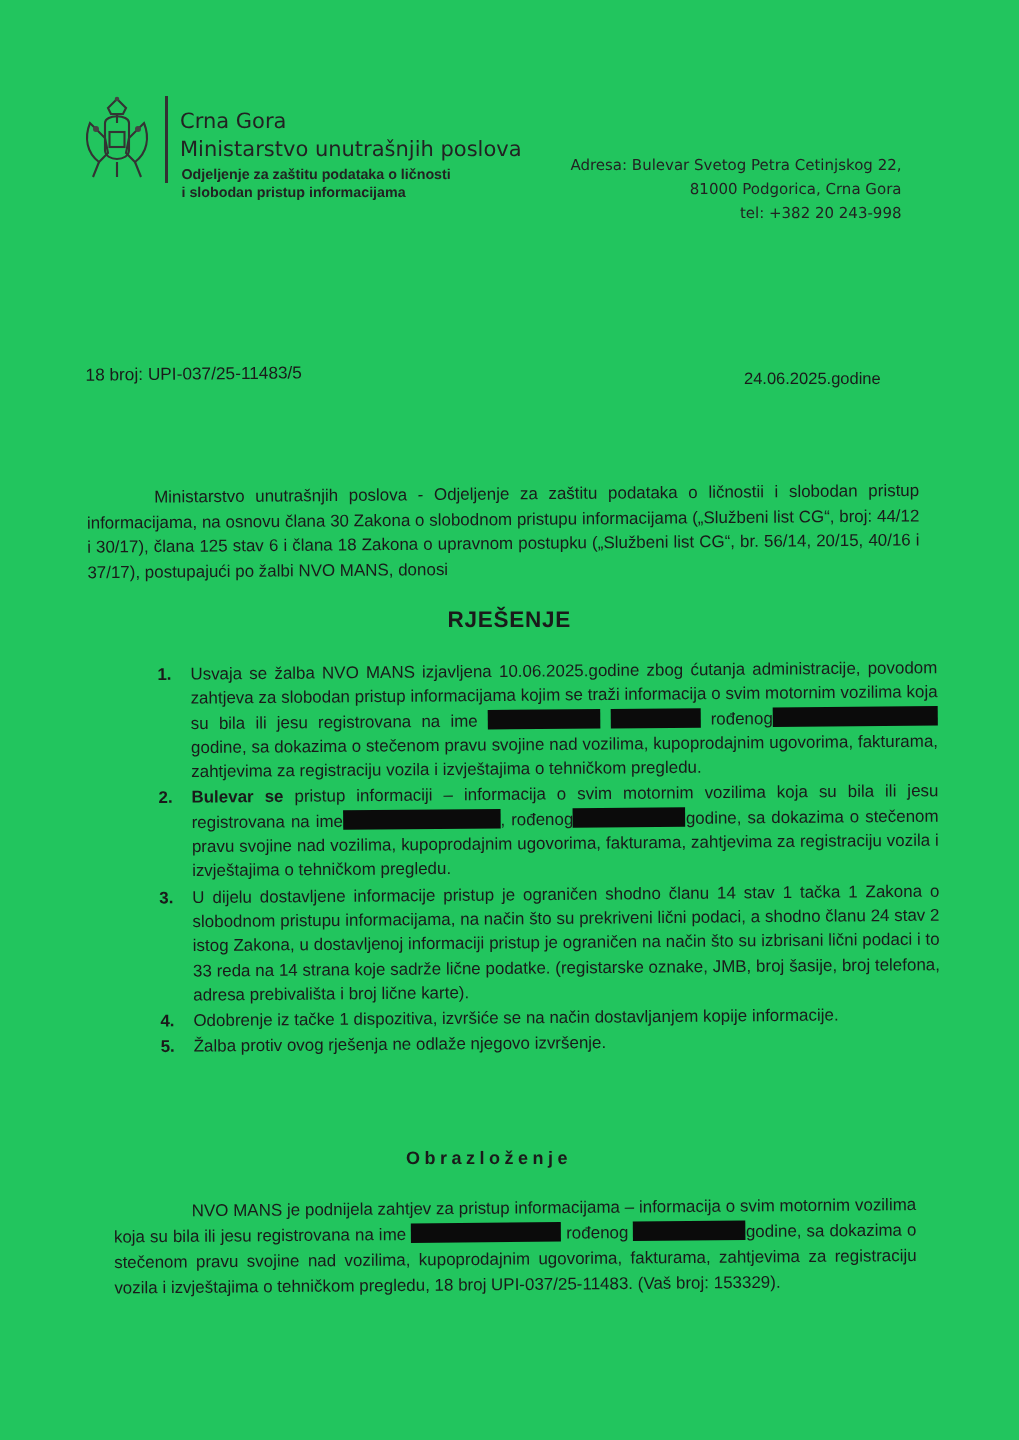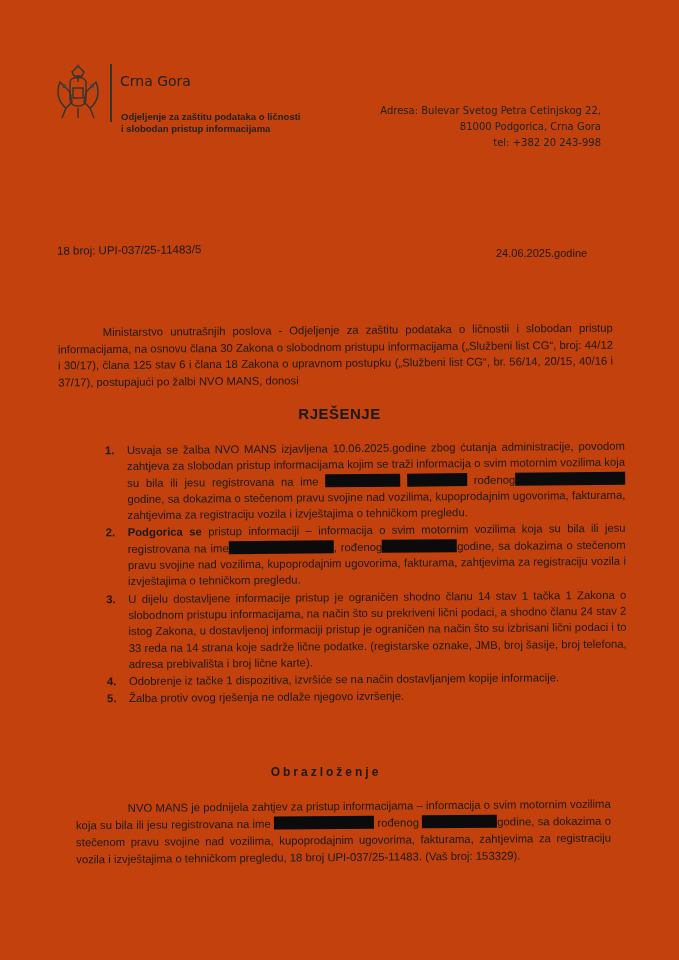--- a/index.html
+++ b/index.html
@@ -1,20 +1,20 @@
 <!DOCTYPE html>
 <html><head>
   <meta charset="utf-8">
   <style>
     html, body { margin: 0; padding: 0; }
     body {
       width: 679px; height: 960px; background: #f4f4f2; position: relative; overflow: hidden;
       font-family: "Liberation Sans", sans-serif; color: #1a1a1a;
     }
-    .page { position: absolute; left: 0; top: 0; width: 679px; height: 960px; background: #c2410c; }
+    .page { position: absolute; left: 0; top: 0; width: 679px; height: 960px; background: #22c55e; }
     .crest { position: absolute; left: 52px; top: 62px; width: 52px; height: 60px; }
     .vline { position: absolute; left: 110px; top: 64px; width: 2px; height: 58px; background: #333; }
     .org1 { position: absolute; left: 120px; top: 73px; font-size: 14px; font-family: "DejaVu Sans", sans-serif; color:#222; }
     .org2 { position: absolute; left: 120px; top: 92px; font-size: 14px; font-family: "DejaVu Sans", sans-serif; color:#222; }
     .org3 { position: absolute; left: 121px; top: 111px; font-size: 9.5px; font-family: Liberation Sans, sans-serif; font-weight: bold; line-height: 12px; color:#222; }
     .addr { position: absolute; right: 78px; top: 103px; text-align: right; font-size: 10px; line-height: 16px; font-family: "DejaVu Sans", sans-serif; color:#222; }
     .ref { position: absolute; left: 57px; top: 244px; font-size: 11.5px; transform: rotate(-0.6deg); }
     .date { position: absolute; left: 496px; top: 247px; font-size: 11px; }
     .intro { position: absolute; left: 58px; top: 322px; width: 555px; font-size: 11.3px; line-height: 16.5px; text-align: justify; text-indent: 45px; transform: rotate(-0.5deg); }
     .h-rj { position: absolute; left: 0; width: 679px; top: 405px; text-align: center; font-size: 15px; font-weight: bold; letter-spacing: 0.5px; }
@@ -43,20 +43,21 @@
     </g>
     <g fill="#444">
         <circle cx="26" cy="4" r="1.5"></circle>
         <circle cx="12" cy="24" r="2"></circle>
         <circle cx="40" cy="24" r="2"></circle>
       </g>
   </svg>
   <div class="vline"></div>
 
   <div class="org1">Crna Gora</div>
+  <div class="org2">Ministarstvo unutrašnjih poslova</div>
   <div class="org3">
     <div>Odjeljenje za zaštitu podataka o ličnosti</div>
     <div>i slobodan pristup informacijama</div>
   </div>
 
   <div class="addr">
     <div>Adresa: Bulevar Svetog Petra Cetinjskog 22,</div>
     <div>81000 Podgorica, Crna Gora</div>
     <div>tel: +382 20 243-998</div>
   </div>
@@ -71,21 +72,21 @@
   <div class="items">
     <div class="item">
       <span class="num">1.</span>
       <span>Usvaja se žalba NVO MANS izjavljena 10.06.2025.godine zbog ćutanja administracije, povodom zahtjeva za slobodan pristup informacijama kojim se traži informacija o svim motornim vozilima koja su bila ili jesu registrovana na ime</span>
       <span class="redact" style="width:75px"></span>
       <span class="redact" style="width:60px"></span>
       <span>rođenog</span><span class="redact" style="width:110px"></span><span>godine, sa dokazima o stečenom pravu svojine nad vozilima, kupoprodajnim ugovorima, fakturama, zahtjevima za registraciju vozila i izvještajima o tehničkom pregledu.</span>
     </div>
     <div class="item">
       <span class="num">2.</span>
-      <b>Podgorica se</b>
+      <b>Bulevar se</b>
       <span>pristup informaciji – informacija o svim motornim vozilima koja su bila ili jesu registrovana na ime</span><span class="redact" style="width:105px"></span><span>, rođenog</span><span class="redact" style="width:75px"></span><span>godine, sa dokazima o stečenom pravu svojine nad vozilima, kupoprodajnim ugovorima, fakturama, zahtjevima za registraciju vozila i izvještajima o tehničkom pregledu.</span>
     </div>
     <div class="item">
       <span class="num">3.</span>
       <span>U dijelu dostavljene informacije pristup je ograničen shodno članu 14 stav 1 tačka 1 Zakona o slobodnom pristupu informacijama, na način što su prekriveni lični podaci, a shodno članu 24 stav 2 istog Zakona, u dostavljenoj informaciji pristup je ograničen na način što su izbrisani lični podaci i to 33 reda na 14 strana koje sadrže lične podatke. (registarske oznake, JMB, broj šasije, broj telefona, adresa prebivališta i broj lične karte).</span>
     </div>
     <div class="item">
       <span class="num">4.</span>
       <span>Odobrenje iz tačke 1 dispozitiva, izvršiće se na način dostavljanjem kopije informacije.</span>
     </div>

